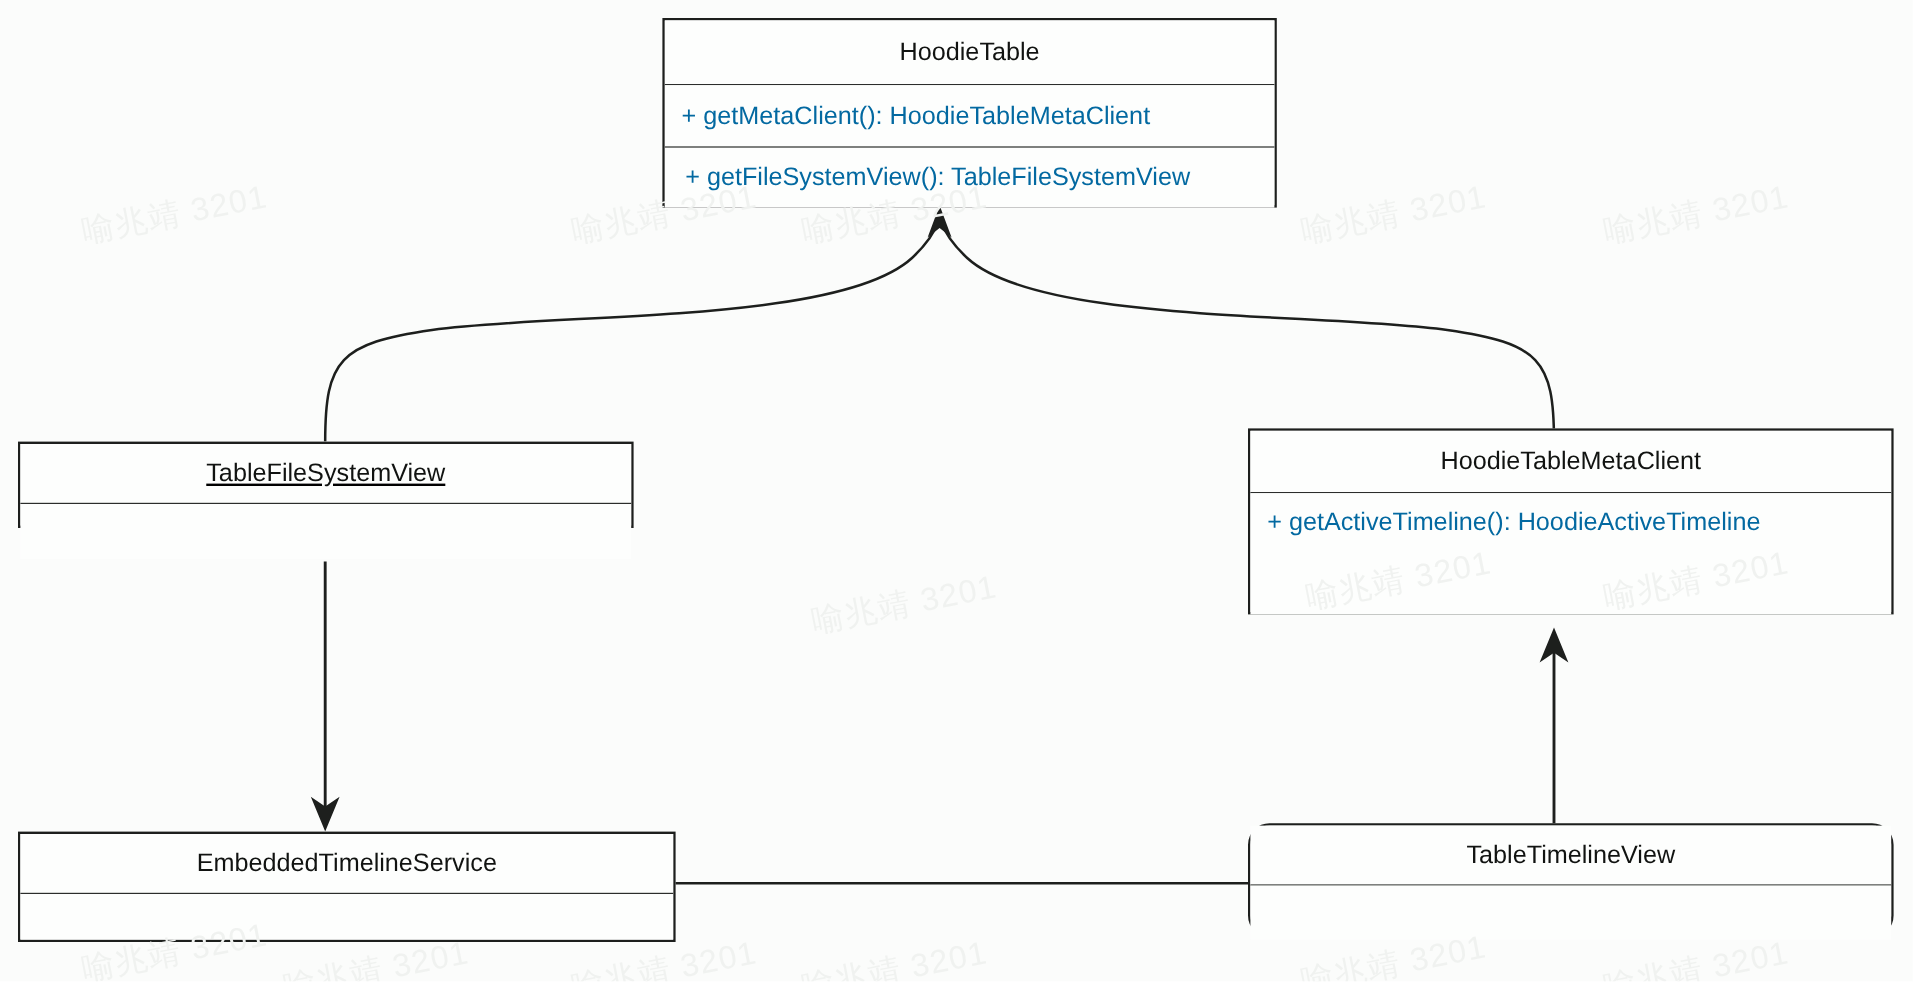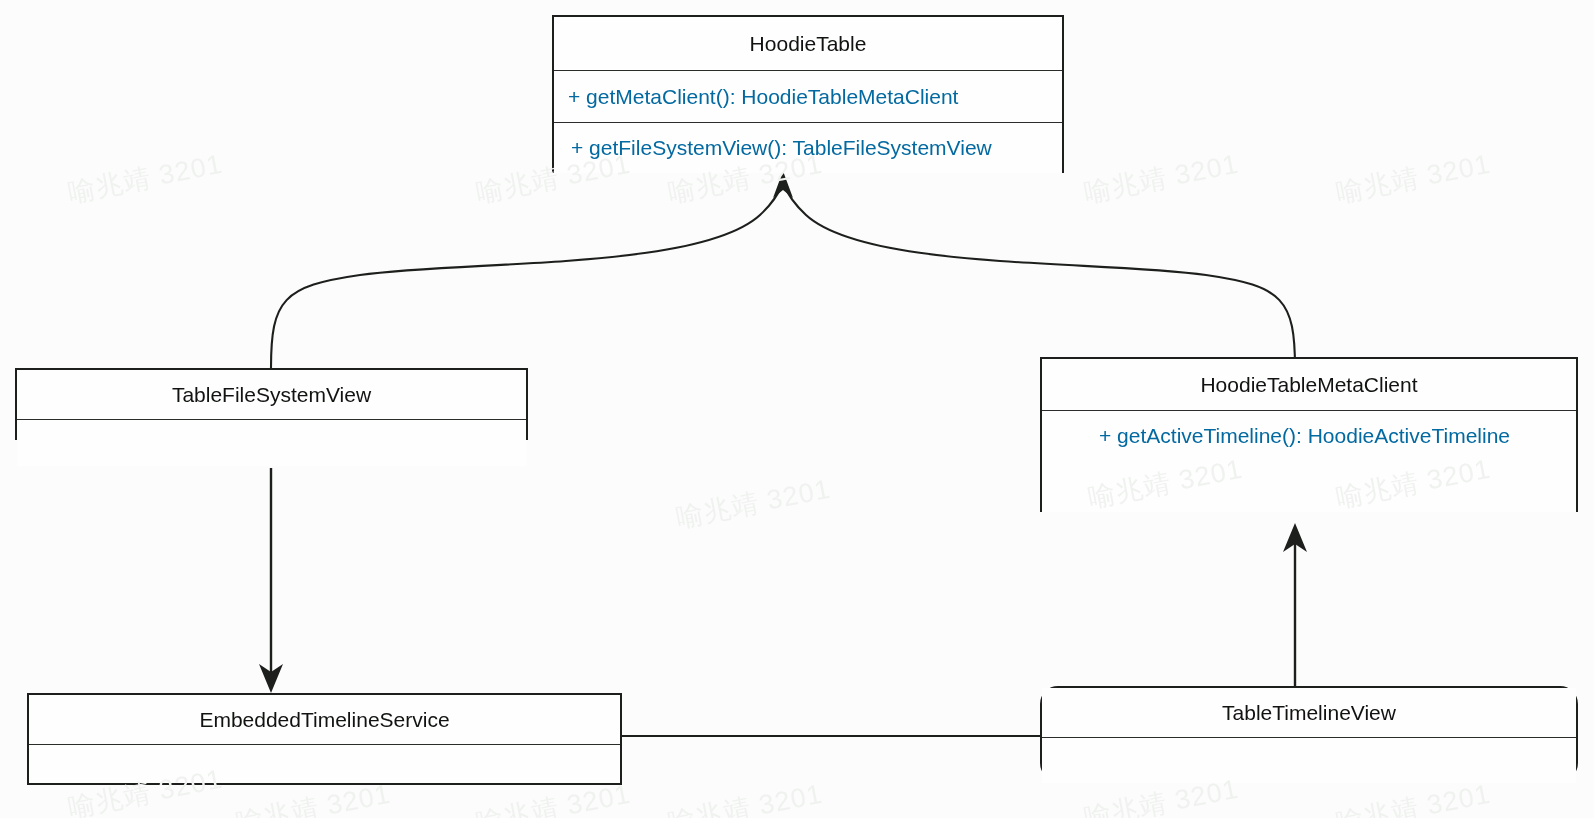--- a/index.html
+++ b/index.html
@@ -112,35 +112,35 @@
   </svg>
 
   <div class="node" style="left:528px; top:15px; width:512px; height:158px;margin-left:24px;">
     <div class="node-title" style="height:54px;">HoodieTable</div>
     <div class="node-members" style="height:102px;">
       <div class="member" style="height:51px;">+ getMetaClient(): HoodieTableMetaClient</div>
       <div class="member" style="height:51px;padding-left:17px;">+ getFileSystemView(): TableFileSystemView</div>
     </div>
   </div>
 
-  <div class="node" style="left:15px; top:368px; width:513px; height:72px;">
+  <div class="node" style="left:15px; top:368px; width:513px; height:72px;text-decoration:underline;">
     <div class="node-title" style="height:50px;">TableFileSystemView</div>
     <div class="node-members" style="height:46px;">
       <div class="member-empty"></div>
     </div>
   </div>
 
   <div class="node" style="left:1040px; top:357px; width:538px; height:155px;">
     <div class="node-title" style="height:52px;">HoodieTableMetaClient</div>
-    <div class="node-members" style="height:101px;padding-left:43px;">
+    <div class="node-members" style="height:101px;">
       <div class="member" style="height:50px;">+ getActiveTimeline(): HoodieActiveTimeline</div>
     </div>
   </div>
 
-  <div class="node" style="left:27px; top:693px; width:595px; height:92px;">
+  <div class="node" style="left:15px; top:693px; width:548px; height:92px;">
     <div class="node-title" style="height:50px;">EmbeddedTimelineService</div>
     <div class="node-members" style="height:38px;">
       <div class="member-empty"></div>
     </div>
   </div>
 
   <div class="node" style="left:1040px; top:686px; width:538px; height:95px;border-radius:18px;">
     <div class="node-title" style="height:50px;">TableTimelineView</div>
     <div class="node-members" style="height:45px;">
       <div class="member-empty"></div>

